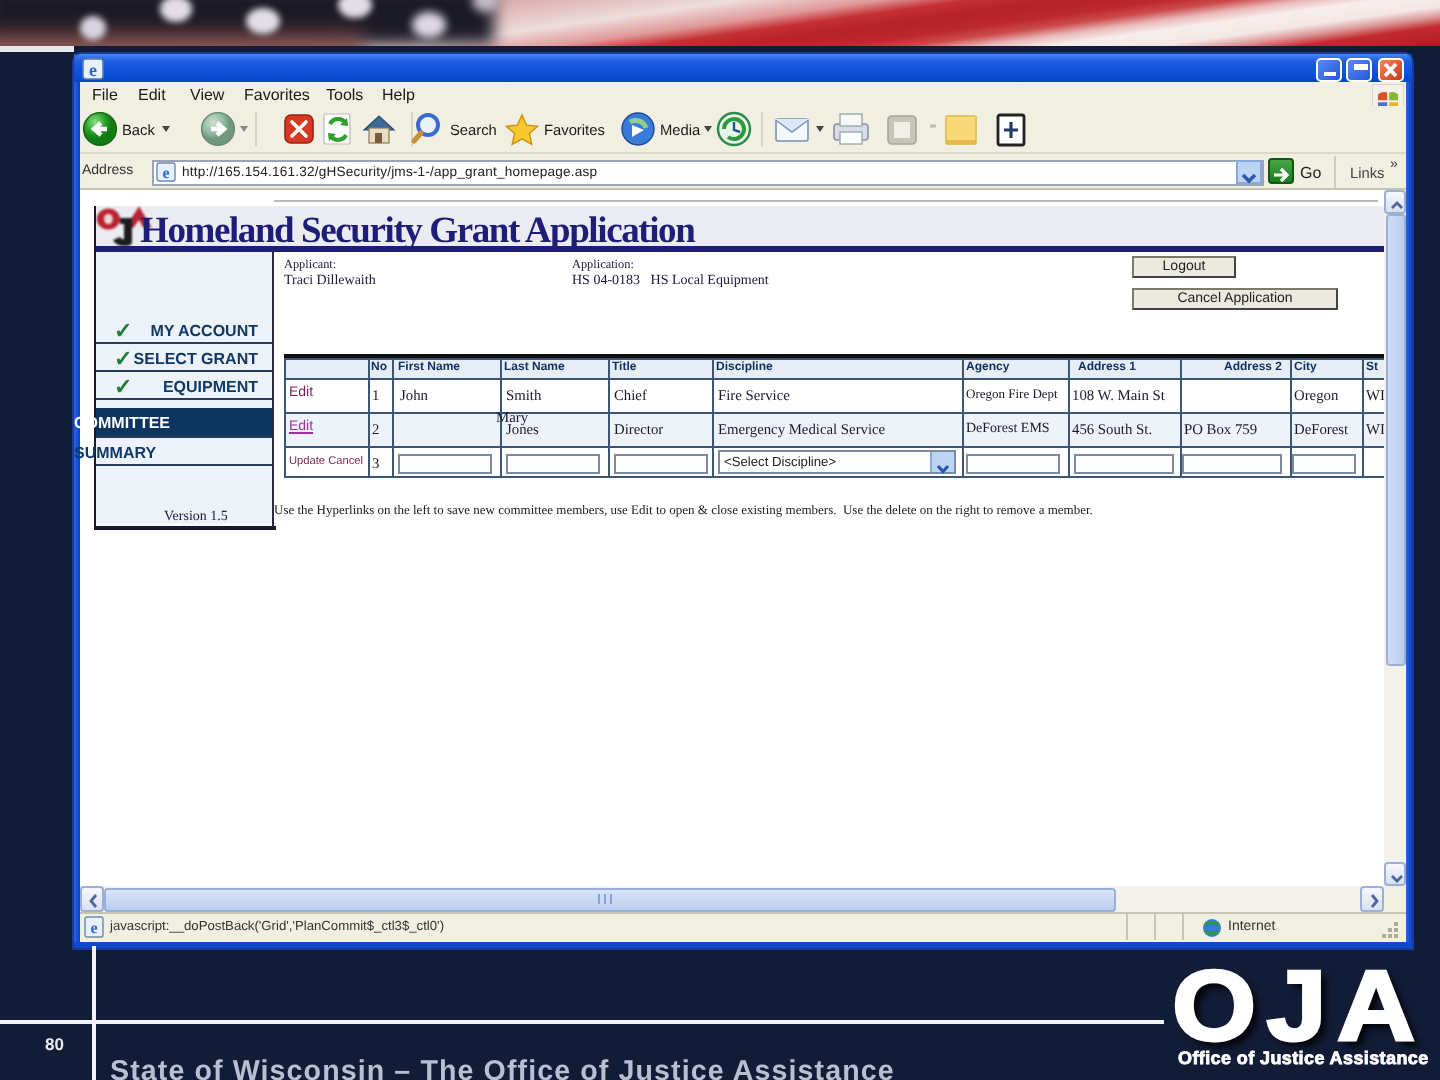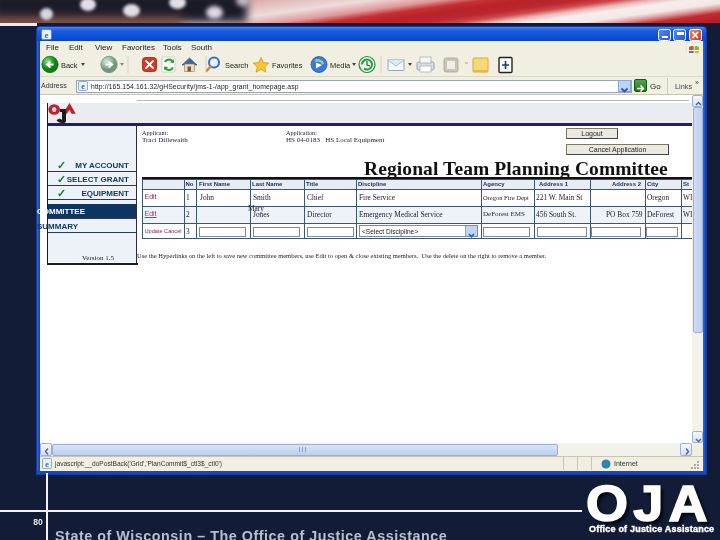--- a/index.html
+++ b/index.html
@@ -46,21 +46,21 @@
         <path d="M2.5 2 L8 8 M8 2 L2.5 8" stroke="#fff" stroke-width="1.8"></path>
       </svg>
   </div>
 
   <div class="abs" style="left:3px;top:14px;width:663px;height:12px;background:#f1eee2;font-size:8px;color:#1a1a1a;">
     <span class="abs" style="left:6px;top:2px;">File</span>
     <span class="abs" style="left:29px;top:2px;">Edit</span>
     <span class="abs" style="left:55px;top:2px;">View</span>
     <span class="abs" style="left:82px;top:2px;">Favorites</span>
     <span class="abs" style="left:123px;top:2px;">Tools</span>
-    <span class="abs" style="left:151px;top:2px;">South</span>
+    <span class="abs" style="left:151px;top:2px;">Help</span>
   </div>
 
   <svg class="abs" style="left:649px;top:14.5px" width="16" height="17" viewBox="0 0 16 17">
     <rect x="0" y="0" width="16" height="17" fill="#f4f2e8" stroke="#cac6b6" stroke-width="0.6"></rect>
     <g transform="translate(3,3.5)">
       <path d="M0 1.6 Q2.4 0 4.6 0.8 L4.6 4.6 L0 4.6 Z" fill="#d8532e"></path>
       <path d="M5.6 0.8 Q8 0 10 1.6 L10 4.6 L5.6 4.6 Z" fill="#84b832"></path>
       <path d="M0 5.6 L4.6 5.6 L4.6 9.4 Q2 9.8 0 8.2 Z" fill="#4a72cc"></path>
       <path d="M5.6 5.6 L10 5.6 L10 8.2 Q7.6 9.8 5.6 9.4 Z" fill="#e8b22a"></path>
     </g>
@@ -169,20 +169,21 @@
   <div class="abs" style="left:10px;top:76px;width:645px;height:20.5px;background:#ebecf1;"></div>
 
   <svg class="abs" style="left:11px;top:76px" width="30" height="25" viewBox="0 0 30 25">
     <g filter="blur(0.5px)">
     <ellipse cx="6.2" cy="6.5" rx="5.8" ry="5.3" fill="#b82430"></ellipse>
     <ellipse cx="6.2" cy="6.5" rx="2.2" ry="2.6" fill="#e8d8d8"></ellipse>
     <path d="M16 10 L21.5 1.5 L26.5 10 L24 10 L21.5 5.5 L18.5 10 Z" fill="#b82430" stroke="#b82430" stroke-width="1.5"></path>
     <path d="M12 6 L18 6 L18 18 Q18 20 14.5 20 Q10 20 8.5 17 L12 15.5 Q13 17 14 16.5 L14 9 L12 9 Z" fill="#1c1c1c"></path>
     </g>
   </svg>
+  <div class="abs" style="left:33px;top:79px;font-size:18.5px;font-weight:bold;color:#1e1e78;font-family:'Liberation Serif',serif;letter-spacing:-0.7px;text-decoration:underline;text-decoration-thickness:1.2px;text-underline-offset:1.5px;">Homeland Security Grant Application</div>
   <div class="abs" style="left:10px;top:96px;width:645px;height:2.5px;background:#1e1e78;"></div>
 
   <div class="abs" style="left:9.5px;top:76px;width:1.6px;height:161px;background:#1a1a2e;"></div>
   <div class="abs" style="left:11px;top:99px;width:88px;height:136px;background:#edf2f8;"></div>
   <div class="abs" style="left:99px;top:98px;width:1.2px;height:139px;background:#2a2a40;"></div>
   <div class="abs" style="left:9.5px;top:236px;width:91px;height:1.6px;background:#1a1a2e;"></div>
 
   <div class="abs" style="left:11px;top:144px;width:88px;height:1.2px;background:#2a3a5a;"></div>
   <div class="abs" style="left:11px;top:158px;width:88px;height:1.2px;background:#2a3a5a;"></div>
   <div class="abs" style="left:11px;top:172px;width:88px;height:1.2px;background:#2a3a5a;"></div>
@@ -200,21 +201,20 @@
   <div class="abs" style="left:45px;top:227px;font-size:7px;color:#1a1a3a;font-family:'Liberation Serif',serif;">Version 1.5</div>
 
   <div class="abs" style="left:105px;top:101.5px;font-size:6.2px;color:#1a1a3a;font-family:'Liberation Serif',serif;">Applicant:</div>
   <div class="abs" style="left:105px;top:109px;font-size:7px;color:#1a1a3a;font-family:'Liberation Serif',serif;">Traci Dillewaith</div>
   <div class="abs" style="left:249px;top:101.5px;font-size:6.2px;color:#1a1a3a;font-family:'Liberation Serif',serif;">Application:</div>
   <div class="abs" style="left:249px;top:109px;font-size:7px;color:#1a1a3a;font-family:'Liberation Serif',serif;">HS 04-0183&nbsp;&nbsp;&nbsp;HS Local Equipment</div>
 
   <div class="abs" style="left:529px;top:101px;width:52px;height:10.5px;background:#eceae0;border:1px solid #7a7a6a;border-right:1.6px solid #444;border-bottom:1.6px solid #444;font-size:7px;color:#222;text-align:center;line-height:9px;">Logout</div>
   <div class="abs" style="left:529px;top:116.5px;width:103px;height:11px;background:#eceae0;border:1px solid #7a7a6a;border-right:1.6px solid #444;border-bottom:1.6px solid #444;font-size:7px;color:#222;text-align:center;line-height:9.5px;">Cancel Application</div>
 
-  <div class="abs" style="left:327px;top:130.5px;font-size:19.5px;font-weight:bold;color:#111;font-family:'Liberation Serif',serif;letter-spacing:0.1px;">Regional Team Planning Committee</div>
   <div class="abs" style="left:105px;top:150px;width:550px;height:2px;background:#111;"></div>
 
   <div class="abs" style="left:105px;top:152px;width:550px;height:60px;" id="tbl">
 
     <div class="abs" style="left:0;top:0;width:550px;height:9.5px;background:#e7edf5;"></div>
     <div class="abs" style="left:0;top:26.5px;width:550px;height:17px;background:#eef3fa;"></div>
 
     <div class="abs" style="left:0;top:0;width:550px;height:1px;background:#3c5677;"></div>
     <div class="abs" style="left:0;top:9.5px;width:550px;height:1px;background:#3c5677;"></div>
     <div class="abs" style="left:0;top:26.5px;width:550px;height:1px;background:#3c5677;"></div>
@@ -244,33 +244,33 @@
     <div class="abs hl" style="left:505px;top:1.5px;">City</div>
     <div class="abs hl" style="left:541px;top:1.5px;">St</div>
 
     <div class="abs lk" style="left:2.5px;top:14px;">Edit</div>
     <div class="abs c1" style="left:44px;top:14px;">1</div>
     <div class="abs c1" style="left:58px;top:14px;">John</div>
     <div class="abs c1" style="left:111px;top:14px;">Smith</div>
     <div class="abs c1" style="left:165px;top:14px;">Chief</div>
     <div class="abs c1" style="left:217px;top:14px;">Fire Service</div>
     <div class="abs c1" style="left:341px;top:14.5px;font-size:6.5px;">Oregon Fire Dept</div>
-    <div class="abs c1" style="left:394px;top:14px;">221 W. Main St</div>
+    <div class="abs c1" style="left:394px;top:14px;">108 W. Main St</div>
     <div class="abs c1" style="left:505px;top:14px;">Oregon</div>
     <div class="abs c1" style="left:541px;top:14px;">WI</div>
 
     <div class="abs lk" style="left:2.5px;top:31px;text-decoration:underline;color:#993399;">Edit</div>
     <div class="abs c1" style="left:44px;top:31px;">2</div>
     <div class="abs c1" style="left:58px;top:25px;margin-left:48px;">Mary</div>
     <div class="abs c1" style="left:111px;top:31px;">Jones</div>
     <div class="abs c1" style="left:165px;top:31px;">Director</div>
     <div class="abs c1" style="left:217px;top:31px;">Emergency Medical Service</div>
     <div class="abs c1" style="left:341px;top:31px;font-size:7px;">DeForest EMS</div>
     <div class="abs c1" style="left:394px;top:31px;">456 South St.</div>
-    <div class="abs c1" style="left:450px;top:31px;margin-left:14px;">PO Box 759</div>
+    <div class="abs c1" style="left:450px;top:31px;">PO Box 759</div>
     <div class="abs c1" style="left:505px;top:31px;">DeForest</div>
     <div class="abs c1" style="left:541px;top:31px;">WI</div>
 
     <div class="abs lk" style="left:2.5px;top:49px;font-size:5.6px;">Update Cancel</div>
     <div class="abs c1" style="left:44px;top:48px;">3</div>
     <div class="abs inp" style="left:57px;top:47.5px;width:47px;"></div>
     <div class="abs inp" style="left:111px;top:47.5px;width:47px;"></div>
     <div class="abs inp" style="left:165px;top:47.5px;width:47px;"></div>
     <div class="abs" style="left:217px;top:46px;width:119px;height:11.5px;background:#fff;border:1px solid #7a8aa0;">
       <div class="abs" style="left:2px;top:1.5px;font-size:6.6px;color:#222;">&lt;Select Discipline&gt;</div>
@@ -327,21 +327,21 @@
         <rect x="3" y="3" width="2" height="2"></rect>
         <rect x="3" y="6" width="2" height="2"></rect>
         <rect x="0" y="6" width="2" height="2"></rect>
       </g>
     </svg>
 </div>
 
 <div class="abs" style="left:0;top:474px;width:720px;height:66px;background:radial-gradient(ellipse 420px 90px at 360px 540px, rgba(62,84,130,0.38), rgba(62,84,130,0) 70%);"></div>
 <div class="abs" style="left:0;top:509.5px;width:582px;height:2.4px;background:#f2f2f4;"></div>
 <div class="abs" style="left:45.5px;top:473px;width:2px;height:67px;background:#f2f2f4;"></div>
-<div class="abs" style="left:28px;top:517px;width:20px;text-align:center;font-size:8.5px;font-weight:bold;color:#e8eaf0;">80</div>
+<div class="abs" style="left:12px;top:517px;width:20px;text-align:right;font-size:8.5px;font-weight:bold;color:#e8eaf0;">80</div>
 <div class="abs" style="left:55px;top:516px;font-size:14.3px;font-weight:bold;color:#b6c0d2;letter-spacing:0.55px;white-space:nowrap;margin-top:12px;">State of Wisconsin – The Office of Justice Assistance</div>
 <div class="abs" style="left:586px;top:475px;font-size:52px;font-weight:bold;color:#fff;letter-spacing:5px;text-shadow:3px 3px 3px #04060c;-webkit-text-stroke:1.6px #fff;transform:scale(1.04,0.96);transform-origin:left top;">OJA</div>
 <div class="abs" style="left:589px;top:523.5px;font-size:9px;font-weight:bold;color:#fff;letter-spacing:0.2px;-webkit-text-stroke:0.4px #fff;white-space:nowrap;">Office of Justice Assistance</div>
 
 <style>
   .hl { font-size:6px; font-weight:bold; color:#0f2f5f; }
   .c1 { font-size:7.4px; color:#1a1a2e; font-family:'Liberation Serif',serif; }
   .lk { font-size:7px; color:#7a1f4f; }
   .inp { height:10.5px; background:#fff; border:1px solid #7a8aa0; }
   .sbtn { background:linear-gradient(180deg,#f6f8fc,#d8e0f0); border:1px solid #9ab0d9; border-radius:2px; }

